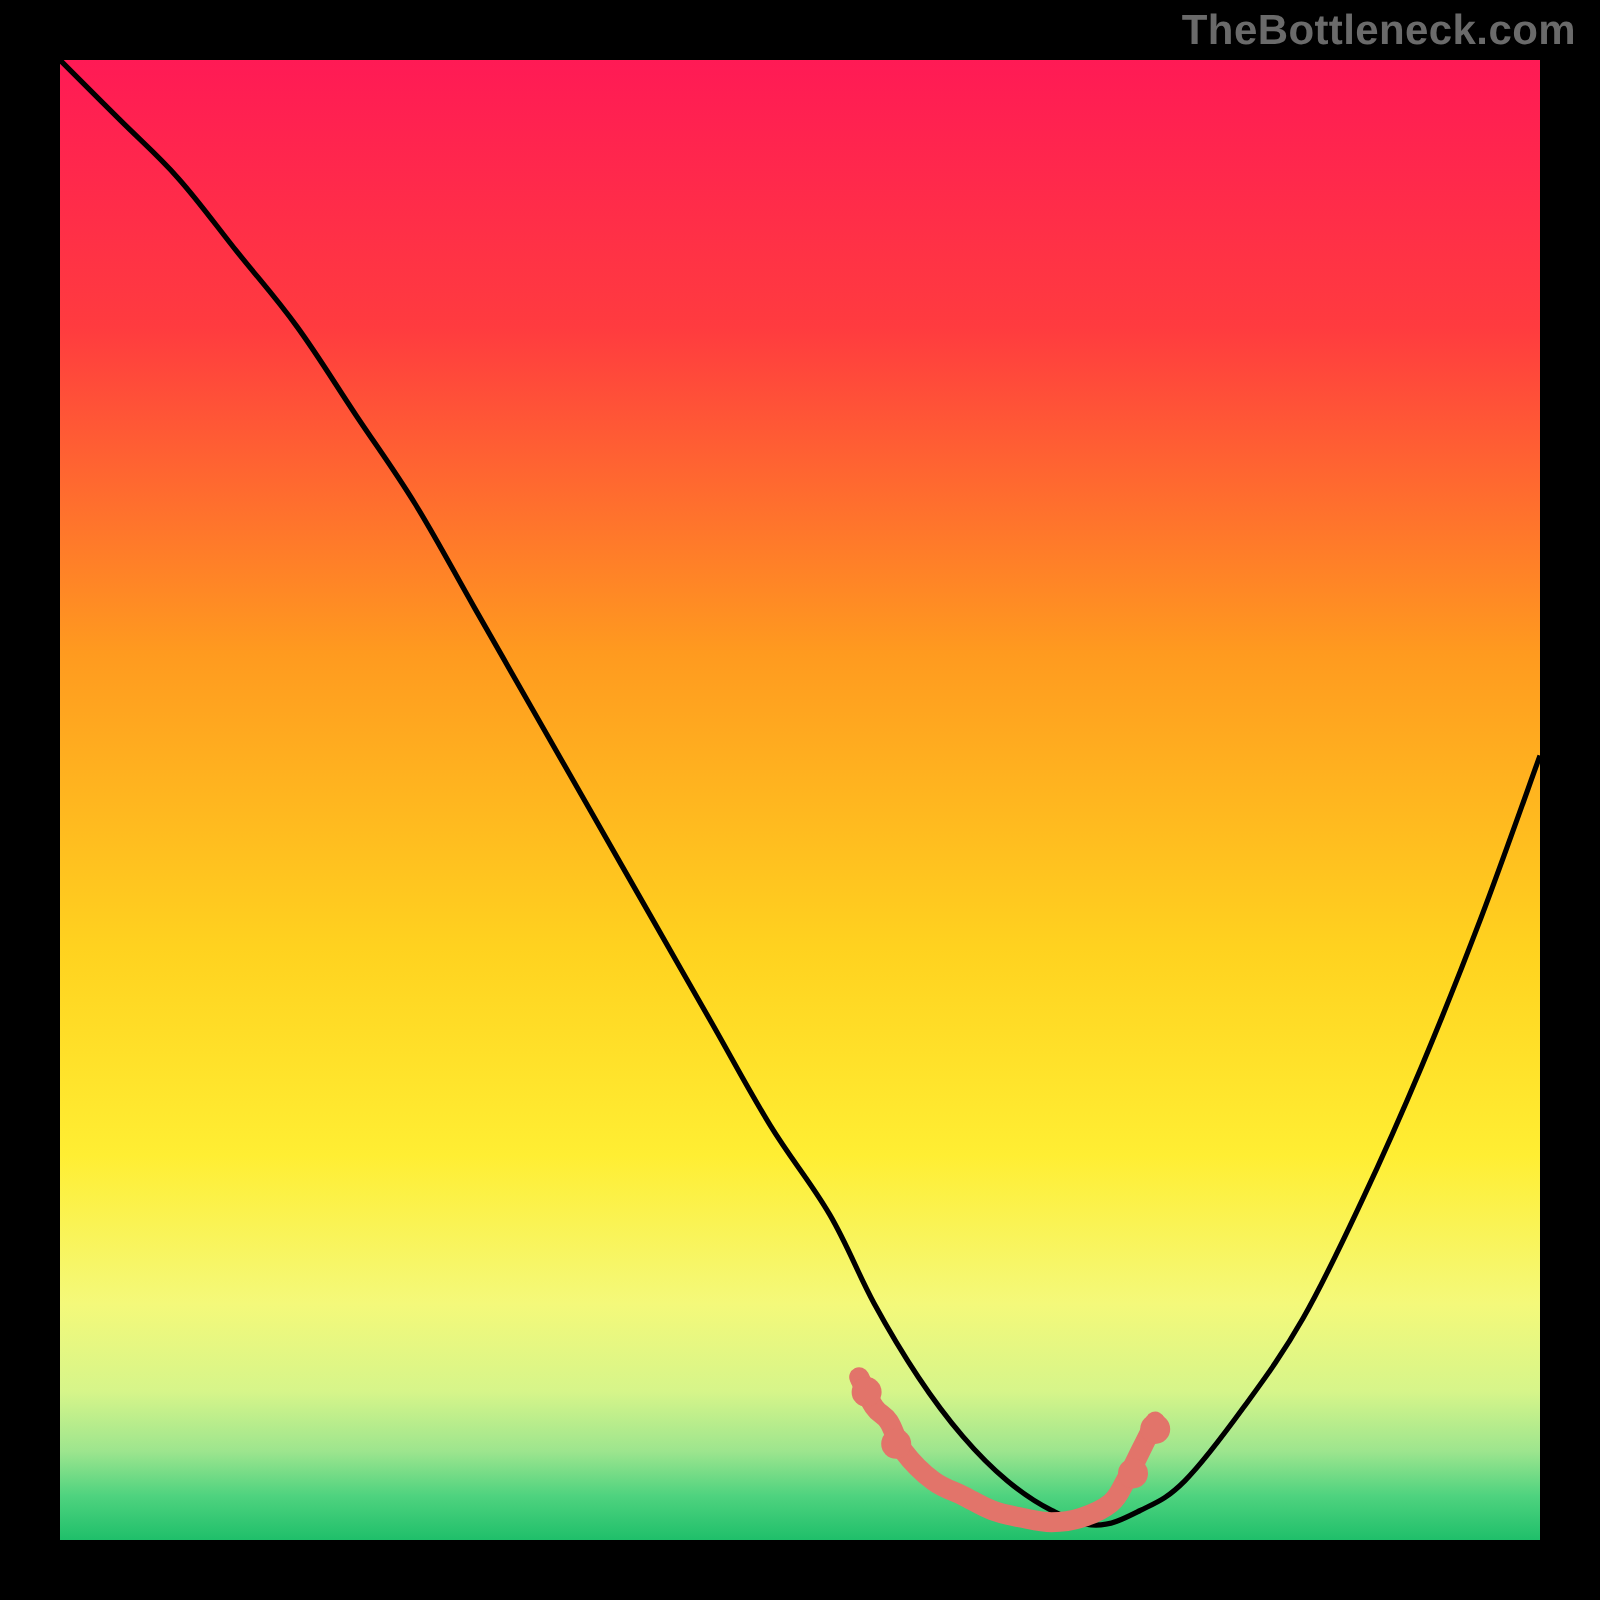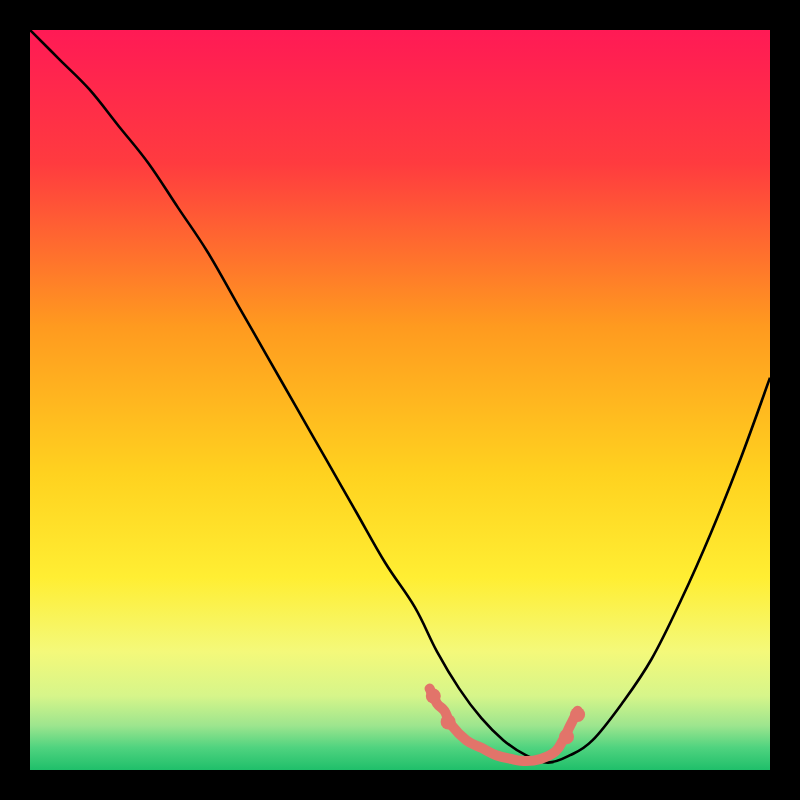--- a/index.html
+++ b/index.html
@@ -78,13 +78,14 @@
       <path id="main-curve" fill="none" stroke="#000000" stroke-width="2.6" d="M0.00,0.00 C 5.33,5.33 18.94,18.94 29.60,29.60 C 40.26,40.26 48.54,47.21 59.20,59.20 C 69.86,71.19 78.14,82.88 88.80,96.20 C 99.46,109.52 107.74,118.55 118.40,133.20 C 129.06,147.85 137.34,161.62 148.00,177.60 C 158.66,193.58 166.94,204.68 177.60,222.00 C 188.26,239.32 196.54,255.15 207.20,273.80 C 217.86,292.45 226.14,306.95 236.80,325.60 C 247.46,344.25 255.74,358.75 266.40,377.40 C 277.06,396.05 285.34,410.55 296.00,429.20 C 306.66,447.85 314.94,462.35 325.60,481.00 C 336.26,499.65 344.54,515.48 355.20,532.80 C 365.86,550.12 375.48,561.22 384.80,577.20 C 394.12,593.18 399.01,606.95 407.00,621.60 C 414.99,636.25 421.21,646.61 429.20,658.60 C 437.19,670.59 443.41,678.88 451.40,688.20 C 459.39,697.52 465.61,703.74 473.60,710.40 C 481.59,717.06 487.81,721.20 495.80,725.20 C 503.79,729.20 510.01,732.60 518.00,732.60 C 525.99,732.60 532.21,729.20 540.20,725.20 C 548.19,721.20 553.08,719.72 562.40,710.40 C 571.72,701.08 581.34,688.05 592.00,673.40 C 602.66,658.75 610.94,647.65 621.60,629.00 C 632.26,610.35 640.54,592.44 651.20,569.80 C 661.86,547.16 670.14,528.51 680.80,503.20 C 691.46,477.89 699.74,457.17 710.40,429.20 C 721.06,401.23 734.67,362.45 740.00,347.80"></path>
       <path id="highlight-curve" fill="none" stroke="#e2746a" stroke-width="10" stroke-linecap="round" stroke-linejoin="round" d="M399.60,658.60 C 400.93,661.26 404.34,669.40 407.00,673.40 C 409.66,677.40 411.74,676.80 414.40,680.80 C 417.06,684.80 417.80,690.27 421.80,695.60 C 425.80,700.93 431.27,706.40 436.60,710.40 C 441.93,714.40 446.07,715.14 451.40,717.80 C 456.73,720.46 460.87,723.20 466.20,725.20 C 471.53,727.20 475.67,727.83 481.00,728.90 C 486.33,729.97 490.47,731.12 495.80,731.12 C 501.13,731.12 505.27,730.63 510.60,728.90 C 515.93,727.17 521.40,724.83 525.40,721.50 C 529.40,718.17 530.14,715.06 532.80,710.40 C 535.46,705.74 537.54,700.93 540.20,695.60 C 542.86,690.27 546.27,683.46 547.60,680.80"></path>
       <g id="highlight-dots">
           <circle cx="403.30" cy="666.00" r="7.5" fill="#e2746a"></circle>
           <circle cx="418.10" cy="691.90" r="7.5" fill="#e2746a"></circle>
           <circle cx="536.50" cy="706.70" r="7.5" fill="#e2746a"></circle>
           <circle cx="547.60" cy="684.50" r="7.5" fill="#e2746a"></circle>
         </g>
     </svg>
   </div>
+  <div class="watermark">TheBottleneck.com</div>
 </div>
 
 </body></html>

